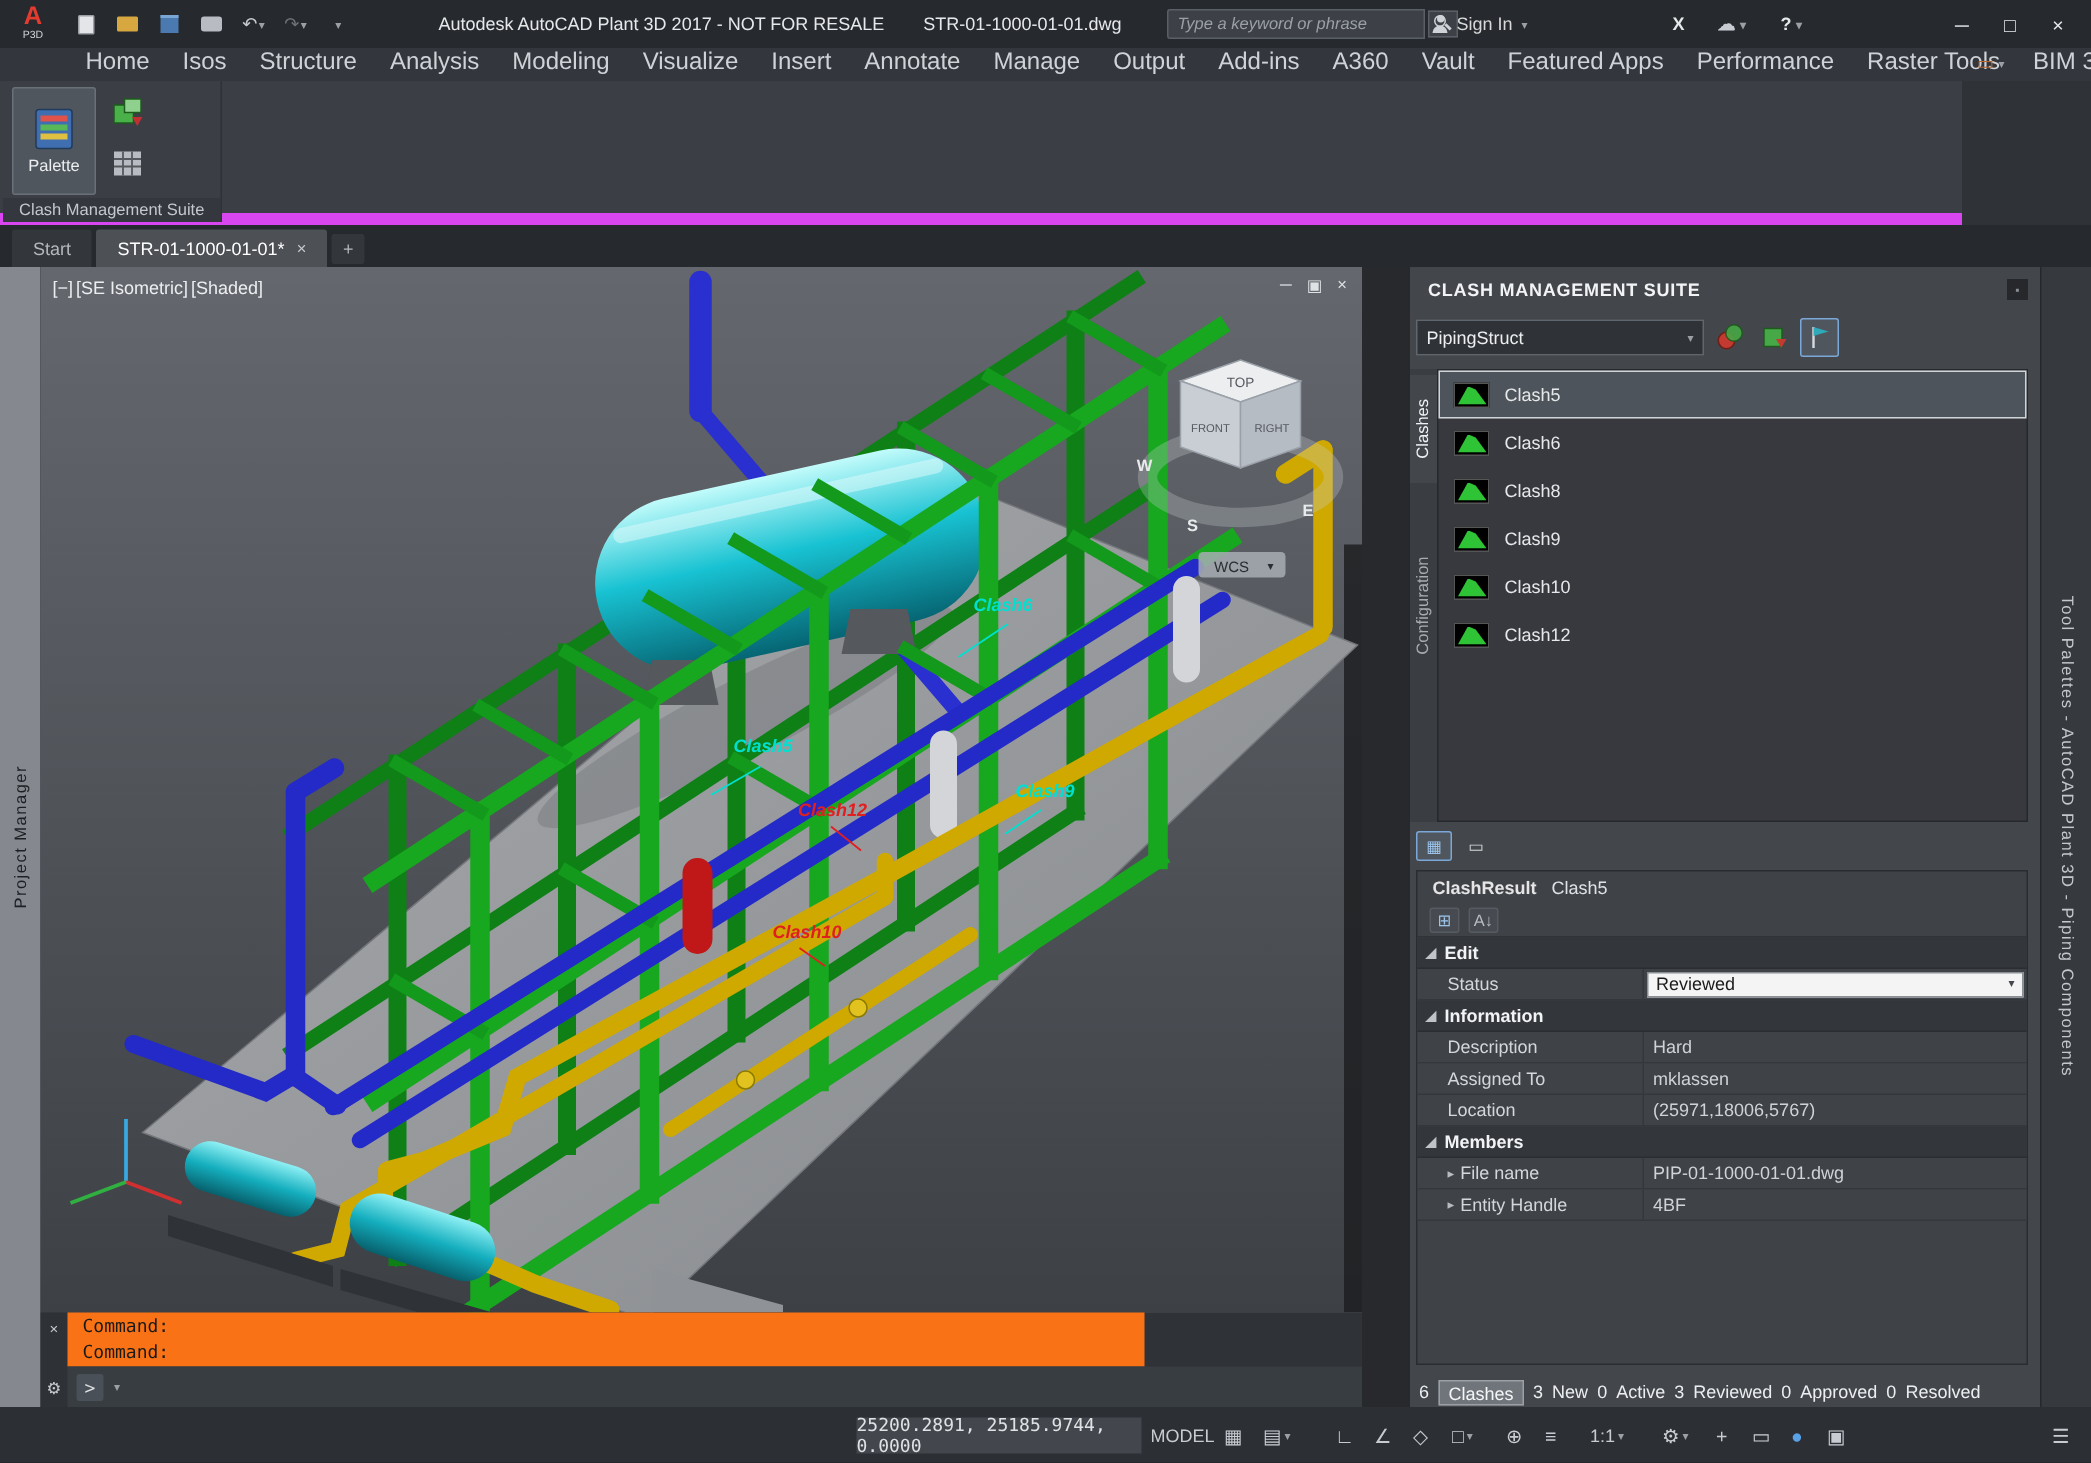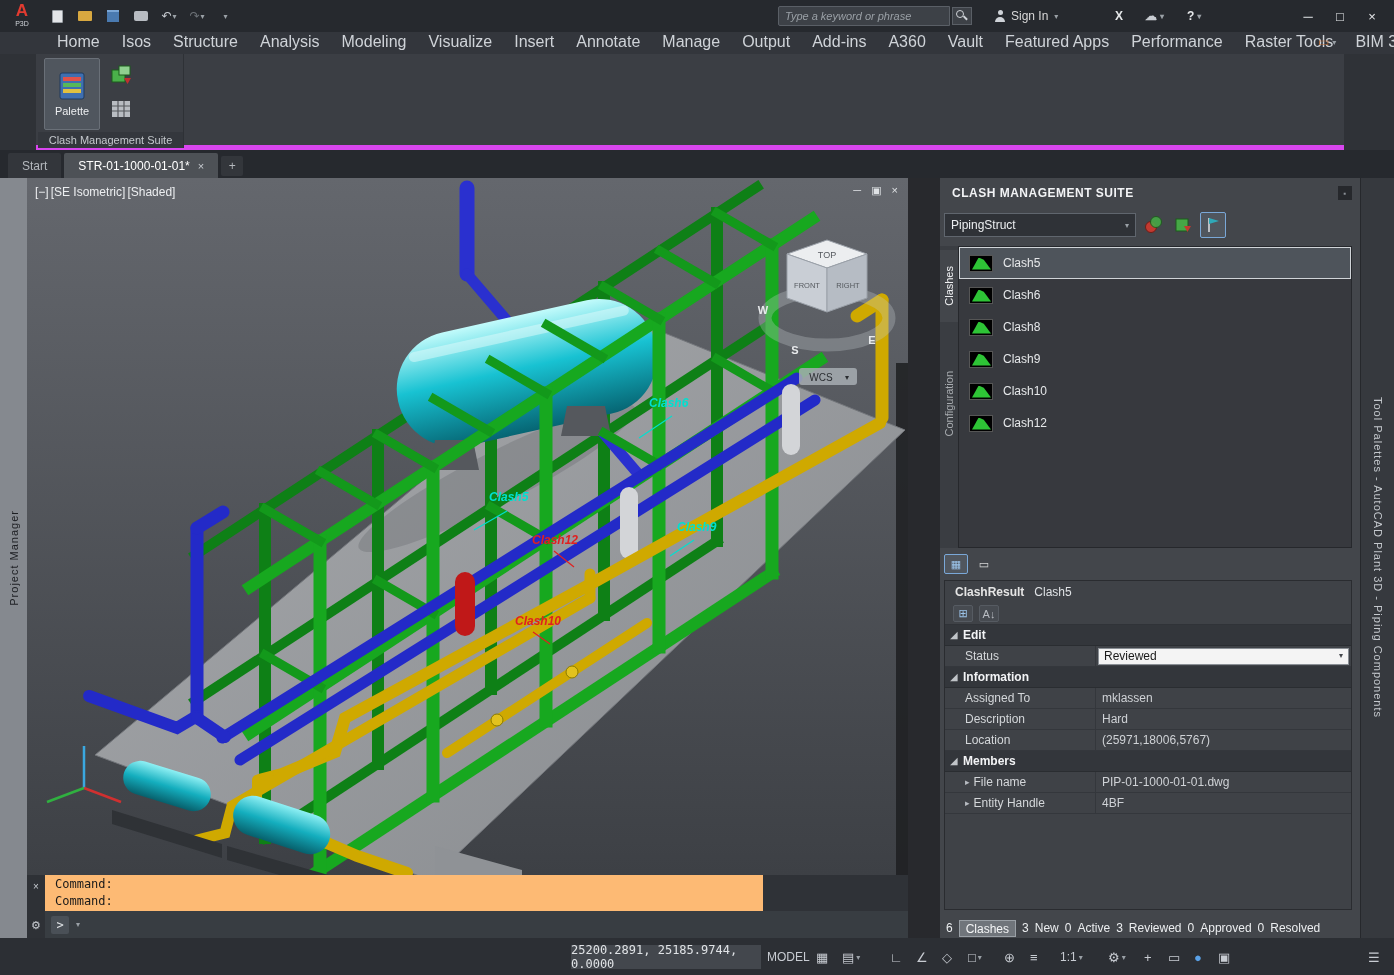--- a/index.html
+++ b/index.html
@@ -23,34 +23,34 @@
   .dim{color:#6d7278;}
   .caret{font-size:8px;color:#9aa0a6;margin-left:1px;}
   .titletext{position:absolute;left:280px;top:0;width:480px;height:32px;display:flex;align-items:center;justify-content:center;gap:26px;white-space:nowrap;}
   .titletext span{color:#e6e8ea;font-size:12px;}
   .search{position:absolute;left:778px;top:6px;width:172px;height:20px;background:#3d4147;border:1px solid #5a5f66;border-radius:2px 0 0 2px;color:#d8d8d8;font-size:11px;font-style:italic;padding:0 6px;outline:none;}
   .search::placeholder{color:#9aa0a6;font-style:italic;}
   .magwrap{position:absolute;left:952px;top:7px;width:20px;height:18px;background:#3d4147;border:1px solid #5a5f66;display:flex;align-items:center;justify-content:center;}
   .mag{width:12px;height:12px;position:relative;display:inline-block;}
   .mag::before{content:"";position:absolute;left:0;top:0;width:6px;height:6px;border:1.5px solid #cfd3d8;border-radius:50%;}
   .mag::after{content:"";position:absolute;left:7px;top:7px;width:5px;height:1.5px;background:#cfd3d8;transform:rotate(45deg);}
-  .signin{position:absolute;left:988px;top:5px;height:22px;display:flex;align-items:center;gap:5px;padding:0 6px;}
+  .signin{position:absolute;left:948px;top:5px;height:22px;display:flex;align-items:center;gap:5px;padding:0 6px;}
   .person{width:12px;height:12px;position:relative;display:inline-block;}
   .person::before{content:"";position:absolute;left:3.5px;top:0;width:5px;height:5px;border-radius:50%;background:#cfd3d8;}
   .person::after{content:"";position:absolute;left:1px;top:6.5px;width:10px;height:5px;border-radius:5px 5px 0 0;background:#cfd3d8;}
   .tb-ico{position:absolute;top:5px;height:22px;display:flex;align-items:center;gap:2px;padding:0 5px;font-weight:bold;}
   .winbtns{position:absolute;right:6px;top:0;height:32px;display:flex;}
   .winbtn{width:32px;height:32px;display:flex;align-items:center;justify-content:center;color:#e6e8ea;font-size:13px;}
 
   
   .ribbontabs{left:0;top:32px;width:1394px;height:22px;background:#33363c;display:flex;align-items:flex-end;padding-left:46px;}
   .rtab{padding:3px 11px;color:#cfd3d8;font-size:16px;cursor:default;white-space:nowrap;}
   .rtab.active{background:#4b4f55;color:#ffffff;border-radius:2px 2px 0 0;}
   .ribbon-toggle{position:absolute;left:1318px;top:35px;display:flex;align-items:center;gap:2px;color:#b8672f;}
-  .ribbonbody{left:0;top:54px;width:1308px;height:96px;background:#3b3e44;border-bottom:5px solid #d946ef;margin-left:36px;}
+  .ribbonbody{left:0;top:54px;width:1308px;height:96px;background:#3b3e44;border-bottom:8px solid #d946ef;}
   .rpanel{position:absolute;left:2px;top:0;width:146px;height:94px;background:#3b3e44;border-right:1px solid #2e3136;}
   .rpanel-label{position:absolute;left:0;bottom:0;width:100%;height:16px;background:#34373d;color:#c4c8cd;font-size:11px;text-align:center;line-height:16px;white-space:nowrap;overflow:hidden;}
   .bigbtn{position:absolute;left:6px;top:4px;width:56px;height:72px;background:#50565e;border:1px solid #6a7078;border-radius:2px;display:flex;flex-direction:column;align-items:center;justify-content:center;gap:4px;}
   .bigbtn .lbl{font-size:11px;color:#eceef0;}
   .smallbtn{position:absolute;width:30px;height:30px;display:flex;align-items:center;justify-content:center;border-radius:2px;}
 
   
   .filetabs{left:0;top:150px;width:1394px;height:28px;background:#26292e;display:flex;align-items:flex-end;padding-left:8px;gap:3px;}
   .ftab{height:25px;padding:0 14px;display:flex;align-items:center;gap:8px;background:#33363b;color:#b4b8bd;font-size:12px;border-radius:2px 2px 0 0;}
   .ftab.active{background:#4d5156;color:#ffffff;}
@@ -70,21 +70,21 @@
   .vp-ctl span{color:#eceef0;font-size:12px;}
   .vp-win{position:absolute;right:10px;top:6px;display:flex;gap:10px;z-index:5;}
   .vp-win span{color:#dfe2e5;font-size:11px;}
   .clash-lbl{position:absolute;font-size:12px;font-style:italic;font-weight:bold;z-index:4;white-space:nowrap;}
   .lbl-cyan{color:#00e0d0;}
   .lbl-red{color:#e02020;}
   svg text{font-family:"Liberation Sans",sans-serif;}
 
   
   .cmdstrip{left:27px;top:875px;width:18px;height:63px;background:#2e3136;display:flex;flex-direction:column;align-items:center;justify-content:space-between;padding:6px 0;}
-  .cmdhist{left:45px;top:875px;width:718px;height:36px;background:#fdba74;color:#1a1a1a;font-family:"DejaVu Sans Mono",monospace;font-size:12px;padding:1px 10px;}
+  .cmdhist{left:45px;top:875px;width:718px;height:36px;background:#f97316;color:#1a1a1a;font-family:"DejaVu Sans Mono",monospace;font-size:12px;padding:1px 10px;}
   .cmdhist div{height:17px;line-height:17px;}
   .cmdinput{left:45px;top:911px;width:863px;height:27px;background:#383d42;display:flex;align-items:center;gap:6px;padding-left:6px;}
   .prompt{width:18px;height:18px;background:#4a5057;color:#dfe2e5;font-family:"DejaVu Sans Mono",monospace;font-size:12px;display:flex;align-items:center;justify-content:center;border-radius:2px;}
   .cmdfield{flex:1;background:transparent;border:none;outline:none;color:#c8ccd2;font-family:"DejaVu Sans Mono",monospace;font-size:12px;font-style:italic;}
   .cmdfield::placeholder{color:#98a0a8;font-style:italic;}
 
   
   .cms{left:940px;top:178px;width:420px;height:760px;background:#43464b;}
   .cms-title{position:absolute;left:12px;top:8px;font-weight:bold;font-size:12px;color:#f2f3f5;letter-spacing:0.5px;}
   .panelmenu{position:absolute;right:8px;top:8px;width:14px;height:14px;background:#26282c;color:#8a8f95;font-size:8px;display:flex;align-items:center;justify-content:center;}
@@ -157,20 +157,24 @@
           <span class="caret">▾</span>
         </span>
       <span class="qbtn">
           <span class="dim">↷</span>
           <span class="caret">▾</span>
         </span>
       <span class="qbtn">
           <span class="caret">▾</span>
         </span>
     </div>
+    <div class="titletext">
+      <span>Autodesk AutoCAD Plant 3D 2017 - NOT FOR RESALE</span>
+      <span>STR-01-1000-01-01.dwg</span>
+    </div>
     <input class="search" placeholder="Type a keyword or phrase" style="">
     <span class="magwrap">
         <span class="mag"></span>
       </span>
     <span class="signin">
       <span class="person"></span>
       <span>Sign In</span>
       <span class="caret">▾</span>
     </span>
     <span class="tb-ico" style="left:1110px;color:#e6e8ea;">
@@ -534,26 +538,26 @@
             <span class="caret">▾</span>
           </span>
         </span>
       </div>
 
       <div class="psec">
         <span class="marker">◢</span>
         <span>Information</span>
       </div>
       <div class="prow">
+        <span class="plabel">Description</span>
+        <span class="pvalue">Hard</span>
+      </div>
+      <div class="prow">
         <span class="plabel">Assigned To</span>
         <span class="pvalue">mklassen</span>
-      </div>
-      <div class="prow">
-        <span class="plabel">Description</span>
-        <span class="pvalue">Hard</span>
       </div>
       <div class="prow">
         <span class="plabel">Location</span>
         <span class="pvalue">(25971,18006,5767)</span>
       </div>
 
       <div class="psec">
         <span class="marker">◢</span>
         <span>Members</span>
       </div>

